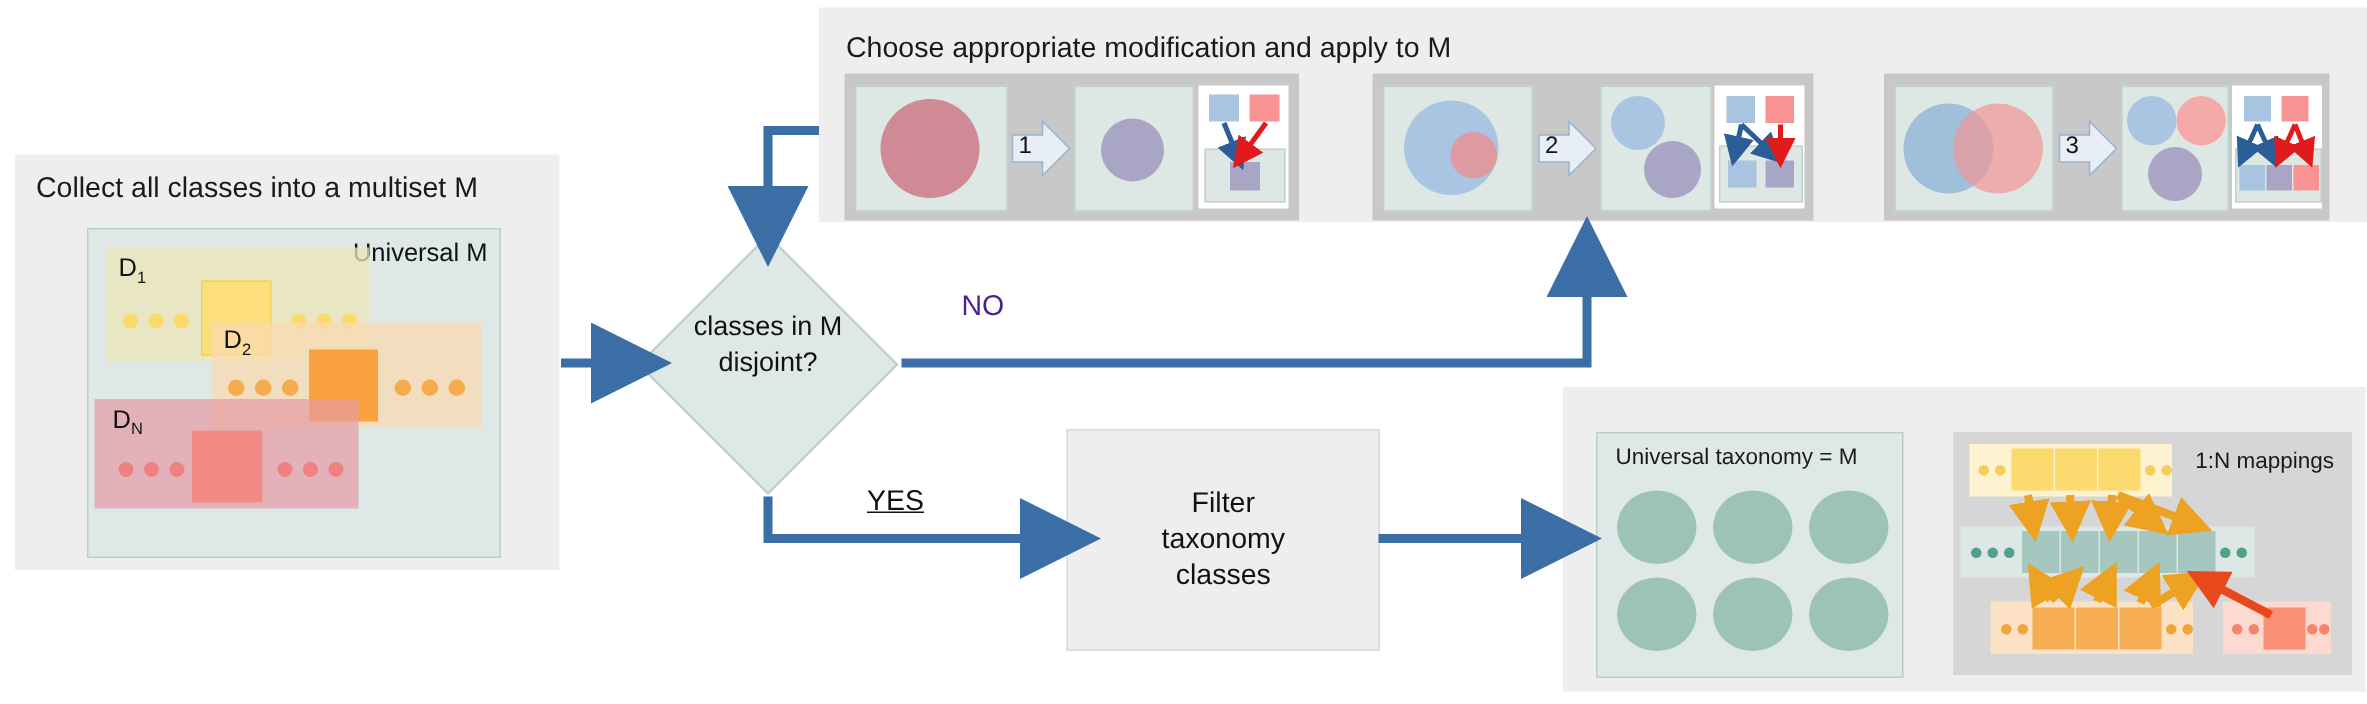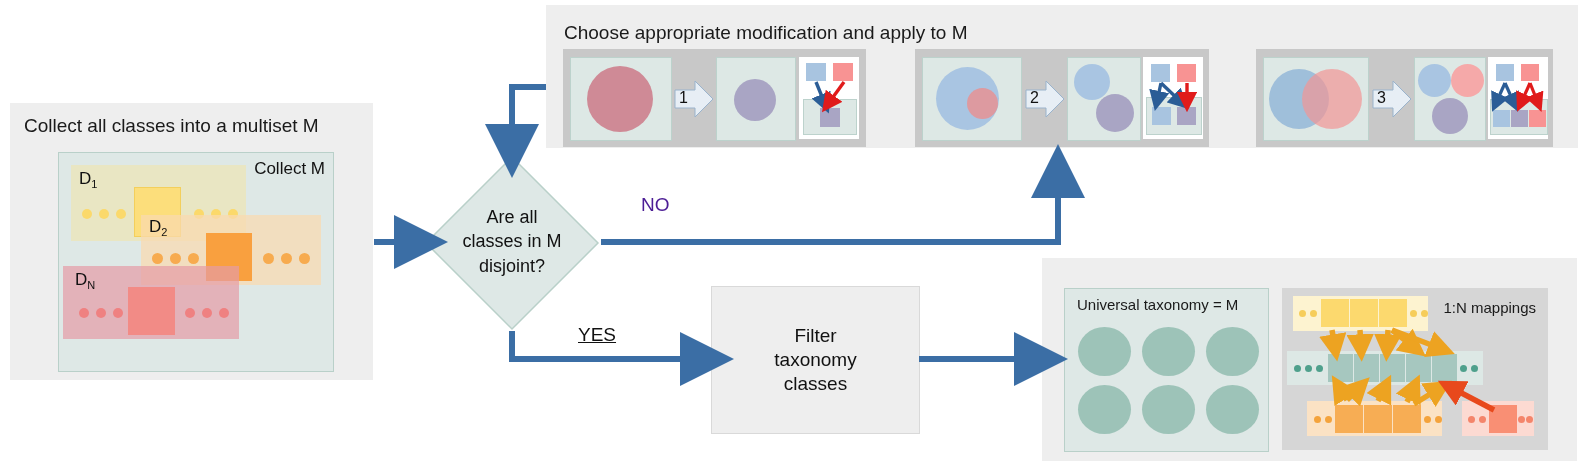--- a/index.html
+++ b/index.html
@@ -1,21 +1,21 @@
 <!DOCTYPE html>
 <html><head>
 <meta charset="utf-8">
 <style>
   html,body{margin:0;padding:0;background:#ffffff;}
   body{width:1578px;height:469px;position:relative;overflow:hidden;
        font-family:"Liberation Sans","DejaVu Sans",sans-serif;color:#1a1a1a;}
   .abs{position:absolute;}
   .panel{background:#eeeeee;}
   .inner-grey{background:#c8c8c8;}
-  .inner-grey2{background:#d6d6d6;}
+  .inner-grey2{background:#d6d6d6;margin-left:20px;}
   .teal-box{background:#dee8e6;border:1px solid #b9d0c9;}
   .teal-box-plain{background:#dde8e5;border:1px solid #bcd2cc;}
   .ttl{font-size:19px;color:#1a1a1a;white-space:nowrap;}
   .small-ttl{font-size:15px;color:#1a1a1a;white-space:nowrap;}
   .sub{font-size:17px;color:#111;white-space:nowrap;}
   .dlabel{font-size:17px;color:#111;}
   .dlabel sub{font-size:11px;}
   .circ{border-radius:50%;}
   .whitecard{background:#ffffff;}
   .flowbox{background:#eeeeee;border:1px solid #d9d9d9;
@@ -24,21 +24,21 @@
   svg{overflow:visible;display:block;}
   .dot{border-radius:50%;position:absolute;}
 </style>
 </head>
 <body>
 
 <div class="abs panel" style="left:10px;top:103px;width:363px;height:277px;">
   <div class="abs ttl" style="left:14px;top:12px;">Collect all classes into a multiset M</div>
 
   <div class="abs teal-box" style="left:48px;top:49px;width:274px;height:218px;">
-    <div class="abs sub" style="right:8px;top:6px;">Collect M</div>
+    <div class="abs sub" style="right:8px;top:6px;">Universal M</div>
 
     <div class="abs" style="left:12px;top:12px;width:175px;height:76px;background:rgba(236,229,183,0.75);">
       <div class="abs dlabel" style="left:8px;top:4px;"><span>D</span><sub>1</sub></div>
       <div class="dot" style="left:11px;top:44px;width:10px;height:10px;background:#fbd96b;"></div>
       <div class="dot" style="left:28px;top:44px;width:10px;height:10px;background:#fbd96b;"></div>
       <div class="dot" style="left:45px;top:44px;width:10px;height:10px;background:#fbd96b;"></div>
       <div class="dot" style="left:123px;top:44px;width:10px;height:10px;background:#fbd96b;"></div>
       <div class="dot" style="left:140px;top:44px;width:10px;height:10px;background:#fbd96b;"></div>
       <div class="dot" style="left:157px;top:44px;width:10px;height:10px;background:#fbd96b;"></div>
       <div class="abs" style="left:63px;top:22px;width:45px;height:48px;background:#fcde7b;border:1px solid #f3cf5c;"></div>
@@ -183,21 +183,20 @@
       </svg>
     </div>
   </div>
 </div>
 
 <div class="abs" style="left:424px;top:155px;width:176px;height:176px;">
   <svg width="176" height="176" viewBox="0 0 176 176">
     <polygon points="88,2 174,88 88,174 2,88" fill="#dee8e6" stroke="#b9d0c9" stroke-width="1.5"></polygon>
   </svg>
   <div class="abs" style="left:0;top:50px;width:176px;text-align:center;font-size:18px;line-height:1.35;color:#111;">
-    <div>Are all</div>
     <div>classes in M</div>
     <div>disjoint?</div>
   </div>
 </div>
 
 <div class="abs flowbox" style="left:711px;top:286px;width:207px;height:146px;flex-direction:column;">
   <div>Filter</div>
   <div>taxonomy</div>
   <div>classes</div>
 </div>

